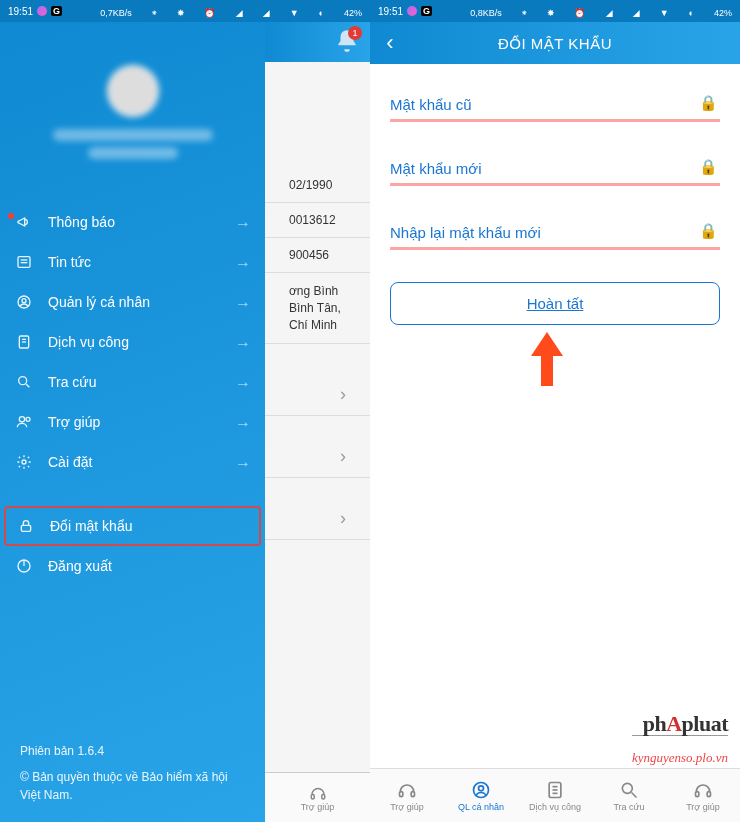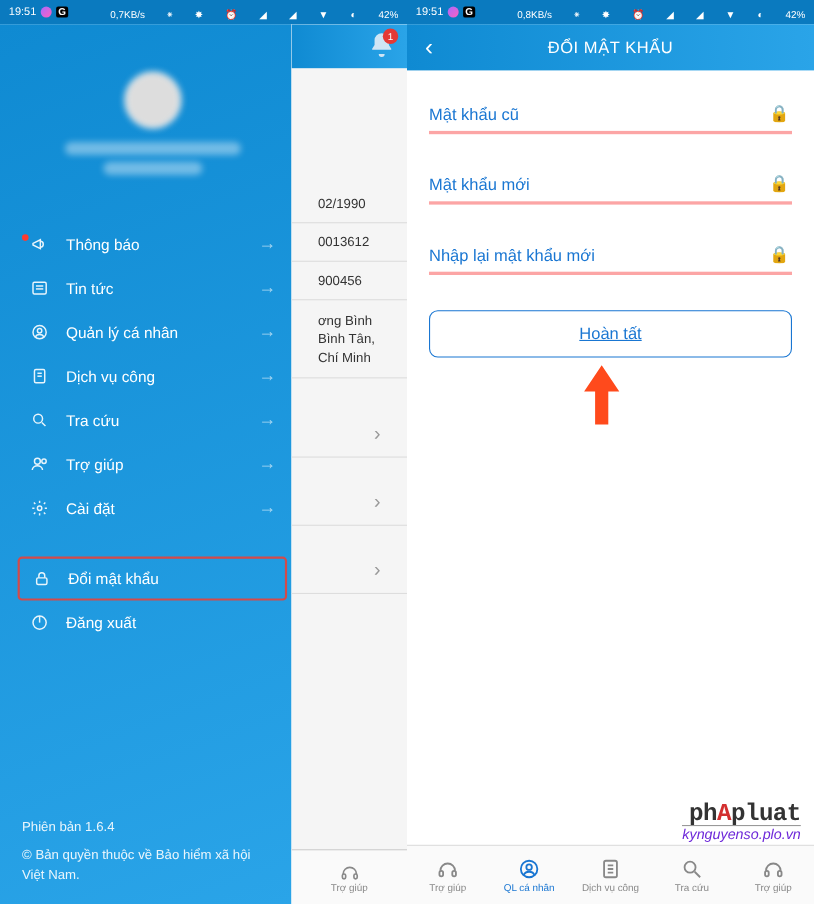--- a/index.html
+++ b/index.html
@@ -5,21 +5,21 @@
   * { box-sizing: border-box; margin: 0; padding: 0; }
   body { font-family: -apple-system, Helvetica, Arial, sans-serif; width: 740px; height: 822px; display: flex; background: #fff; overflow: hidden; position: relative; }
   .phone { width: 370px; height: 822px; position: relative; }
   .statusbar { height: 22px; background: #0a7abf; color: #fff; display: flex; align-items: center; justify-content: space-between; padding: 0 8px; font-size: 10px; }
   .sb-left { display:flex; align-items:center; gap:4px;}
   .sb-right { display:flex; align-items:flex-end; gap:20px; font-size:9px;}
   .sb-badge { background:#fff; color:#000; border-radius:2px; padding:0 2px; font-weight:bold; font-size:9px;}
   .sb-badge.dark { background:#000; color:#fff;}
 
   
-  .left-bg { background: linear-gradient(160deg, #0f8ad2 0%, #2aa4e8 100%); height: 800px; width: 265px; position: absolute; top:22px; left:0; color:#fff;padding-left:12px; }
+  .left-bg { background: linear-gradient(160deg, #0f8ad2 0%, #2aa4e8 100%); height: 800px; width: 265px; position: absolute; top:22px; left:0; color:#fff; }
   .profile-area { height: 180px; display:flex; flex-direction:column; align-items:center; justify-content:center; }
   .avatar { width:52px; height:52px; border-radius:50%; background:#ddd; border:2px solid rgba(255,255,255,0.5); filter: blur(3px);}
   .blurred-name { width:160px; height:12px; background:rgba(255,255,255,0.4); margin-top:12px; border-radius:6px; filter:blur(3px);}
   .blurred-name.small { width:90px; margin-top:6px;}
   .menu-item { display:flex; align-items:center; padding: 12px 16px; font-size:14px; cursor:pointer; position:relative;}
   .menu-item .mi-icon { width:20px; margin-right:12px; text-align:center; opacity:0.9;}
   .menu-item .mi-arrow { position:absolute; right:14px; color: rgba(255,255,255,0.6); font-size:16px;}
   .menu-item.highlighted { border: 2px solid #d44a4a; border-radius:4px; margin: 0 4px; padding:10px 12px;}
   .version-block { position:absolute; bottom: 18px; left:20px; font-size:12px; opacity:0.9; line-height:1.5;}
   .notif-dot { position:absolute; top:11px; left:8px; width:6px; height:6px; background:#ff3b30; border-radius:50%;}
@@ -44,23 +44,23 @@
   .field .lock { position:absolute; right:2px; top:6px; color:#1976d2; font-size:15px;}
   .submit-btn { width:100%; padding:12px; border:1.5px solid #1976d2; border-radius:8px; background:#fff; color:#1976d2; font-size:15px; cursor:pointer; margin-top:2px;text-decoration:underline;}
   .arrow-pointer { position:absolute; color:#ff4a1c; font-size:40px;}
 
   .tabbar { position:absolute; bottom:0; left:0; right:0; height:54px; border-top:1px solid #ddd; background:#fafafa; display:flex;}
   .tab { flex:1; display:flex; flex-direction:column; align-items:center; justify-content:center; font-size:9px; color:#888; cursor:pointer; gap:2px;}
   .tab.active { color:#1976d2;text-align:center;}
   .tab svg { width:20px; height:20px;}
 
   .watermark { position:absolute; right:12px; bottom:56px; text-align:right; pointer-events:none;}
-  .wm-top { font-family: Liberation Mono, monospace; font-size:22px; font-weight:bold; color:#333; letter-spacing:-0.5px;text-align:right;}
+  .wm-top { font-family: Liberation Serif, serif; font-size:22px; font-weight:bold; color:#333; letter-spacing:-0.5px;text-align:right;}
   .wm-top .red { color:#d32f2f;}
-  .wm-bottom { font-size:13px; color:#6d28d9; font-style:italic; border-top:1px solid #999; padding-top:0; margin-top:-2px;}
+  .wm-bottom { font-size:13px; color:#ef4444; font-style:italic; border-top:1px solid #999; padding-top:14px; margin-top:-2px;font-family:Liberation Serif, serif;}
 
   svg { display:block; }
 </style>
 </head>
 <body>
 
 <div class="phone">
   <div class="statusbar">
     <div class="sb-left">
       <span>19:51</span>

